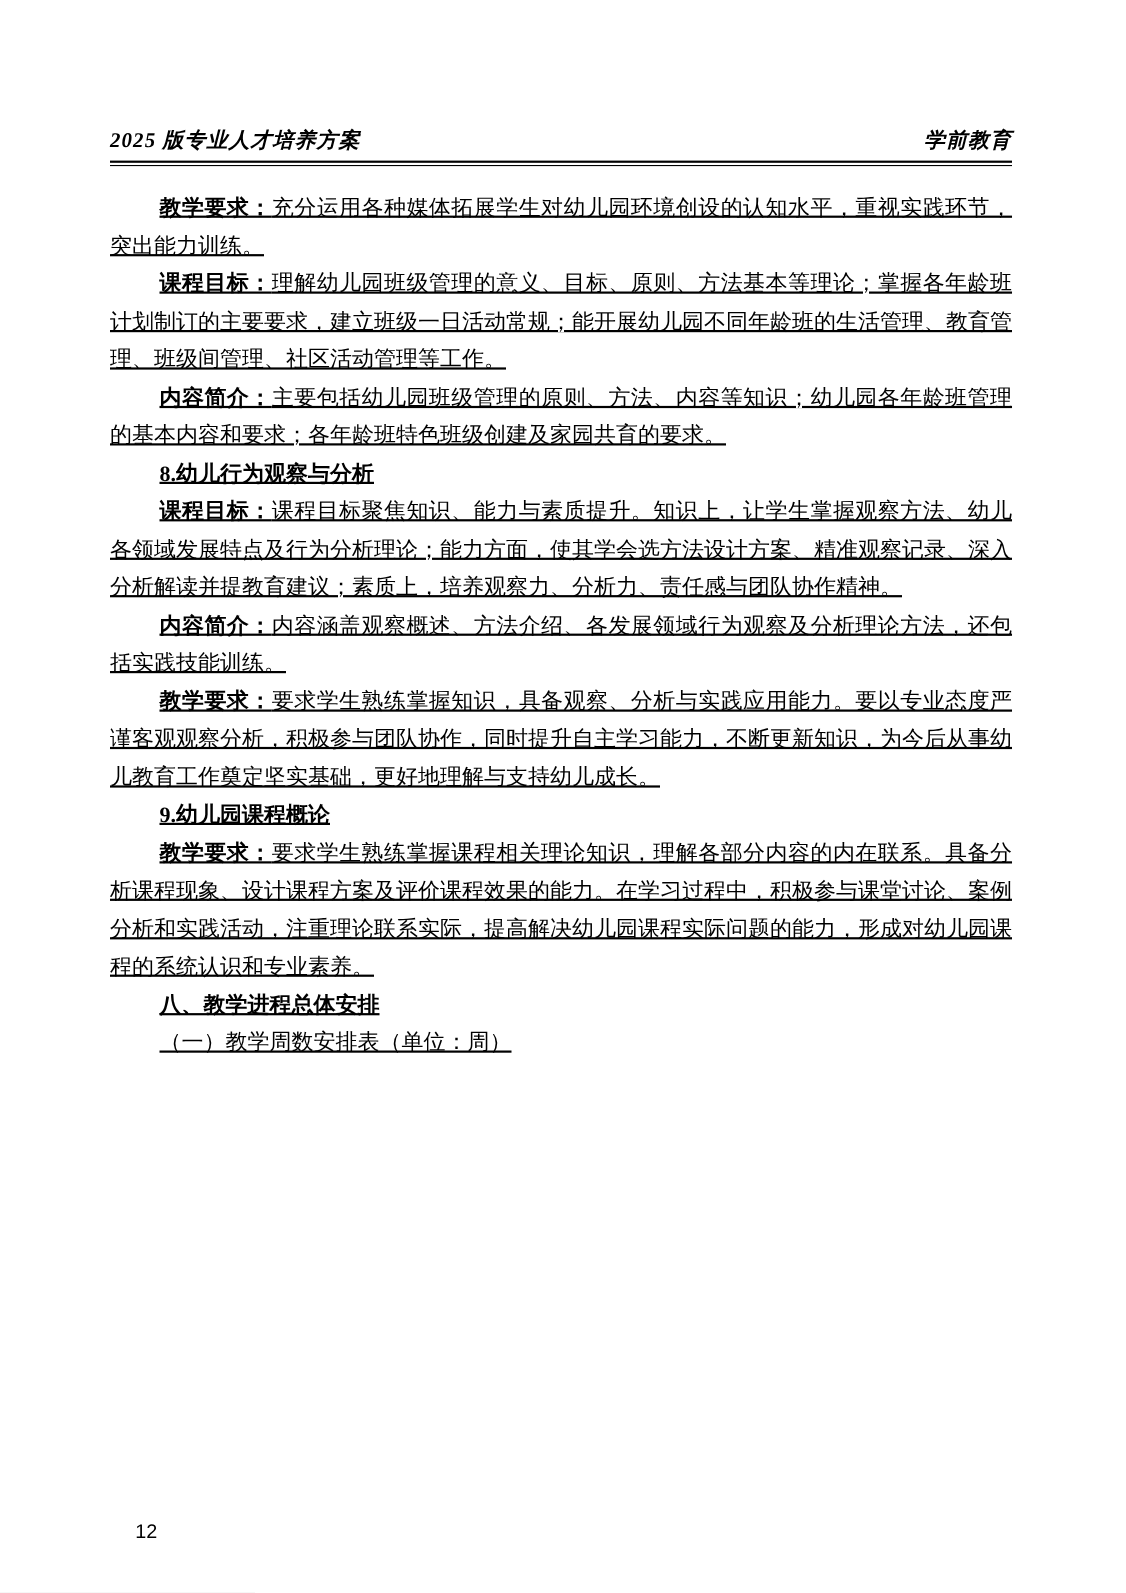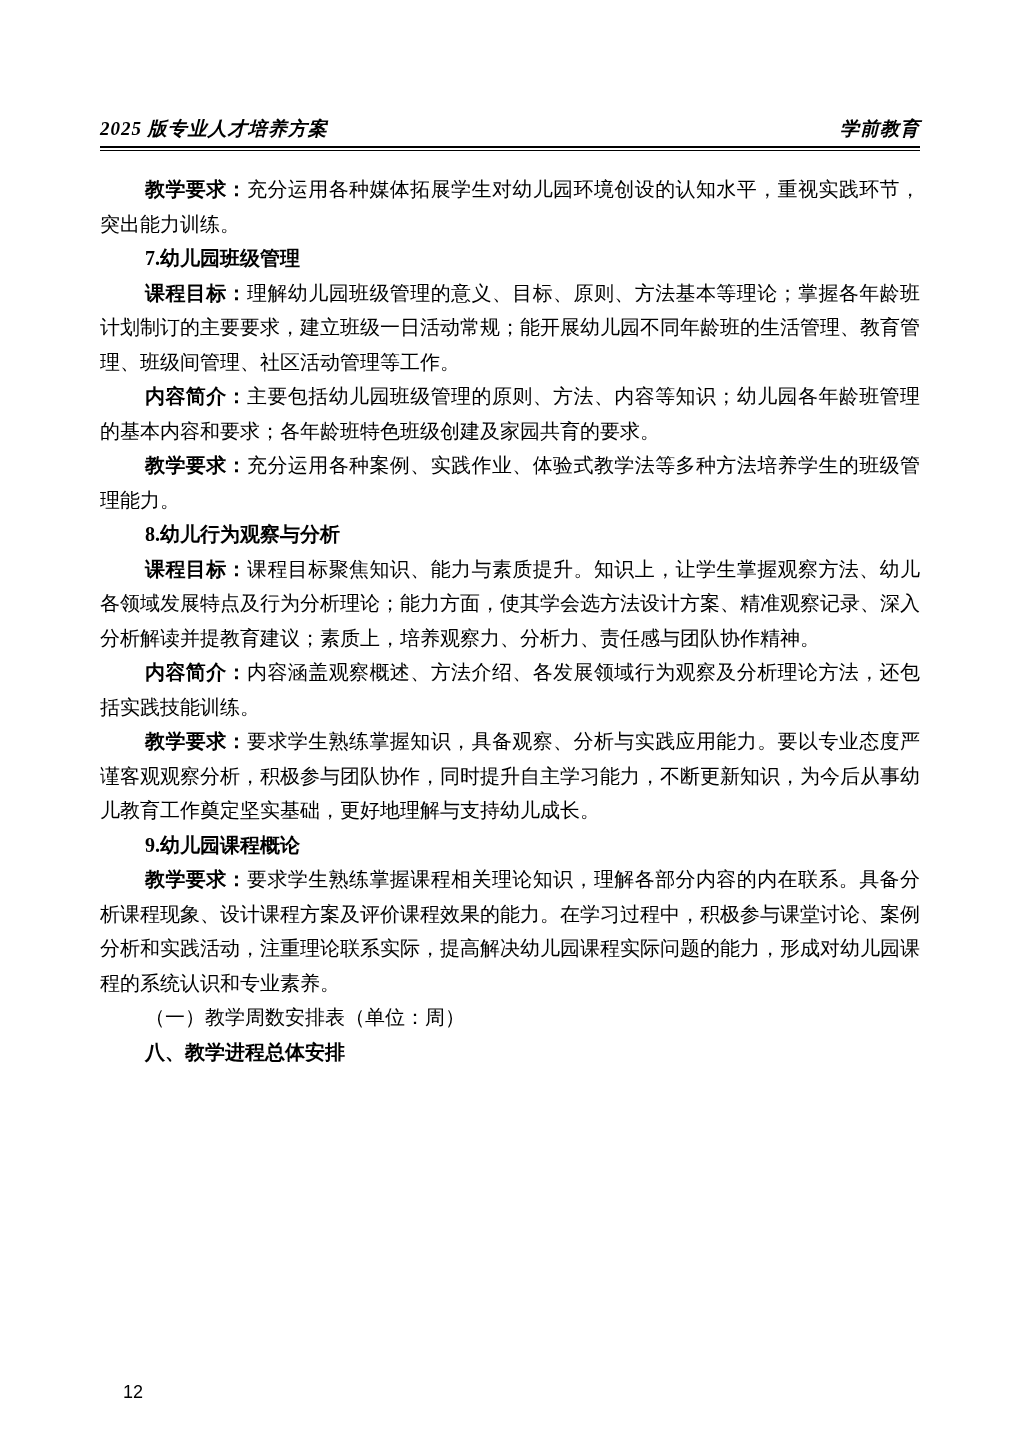--- a/index.html
+++ b/index.html
@@ -42,20 +42,21 @@
   
   .content {
     position: absolute;
     left: 100px;
     width: 820px;
     top: 172px;
     font-size: 20px;
     line-height: 34.5px;
     text-align: justify;
     text-justify: inter-ideograph;
+    text-decoration: underline;
   }
   .para { margin: 0; text-indent: 2.25em; }
   .para.heading { font-weight: bold; }
   .para-label { font-weight: bold; }
 
   
   .footer {
     position: absolute;
     left: 123px;
     top: 1383px;
@@ -72,31 +73,29 @@
   <div class="header">
     <div class="header-row">
       <span>2025 版专业人才培养方案</span>
       <span>学前教育</span>
     </div>
     <div class="header-rule"></div>
   </div>
 
   <div class="content">
       <p class="para body"><span class="para-label">教学要求：</span><span>充分运用各种媒体拓展学生对幼儿园环境创设的认知水平，重视实践环节，突出能力训练。</span></p>
-      <p class="para heading"><span>7.幼儿园班级管理</span></p>
       <p class="para body"><span class="para-label">课程目标：</span><span>理解幼儿园班级管理的意义、目标、原则、方法基本等理论；掌握各年龄班计划制订的主要要求，建立班级一日活动常规；能开展幼儿园不同年龄班的生活管理、教育管理、班级间管理、社区活动管理等工作。</span></p>
       <p class="para body"><span class="para-label">内容简介：</span><span>主要包括幼儿园班级管理的原则、方法、内容等知识；幼儿园各年龄班管理的基本内容和要求；各年龄班特色班级创建及家园共育的要求。</span></p>
-      <p class="para body"><span class="para-label">教学要求：</span><span>充分运用各种案例、实践作业、体验式教学法等多种方法培养学生的班级管理能力。</span></p>
       <p class="para heading"><span>8.幼儿行为观察与分析</span></p>
       <p class="para body"><span class="para-label">课程目标：</span><span>课程目标聚焦知识、能力与素质提升。知识上，让学生掌握观察方法、幼儿各领域发展特点及行为分析理论；能力方面，使其学会选方法设计方案、精准观察记录、深入分析解读并提教育建议；素质上，培养观察力、分析力、责任感与团队协作精神。</span></p>
       <p class="para body"><span class="para-label">内容简介：</span><span>内容涵盖观察概述、方法介绍、各发展领域行为观察及分析理论方法，还包括实践技能训练。</span></p>
       <p class="para body"><span class="para-label">教学要求：</span><span>要求学生熟练掌握知识，具备观察、分析与实践应用能力。要以专业态度严谨客观观察分析，积极参与团队协作，同时提升自主学习能力，不断更新知识，为今后从事幼儿教育工作奠定坚实基础，更好地理解与支持幼儿成长。</span></p>
       <p class="para heading"><span>9.幼儿园课程概论</span></p>
       <p class="para body"><span class="para-label">教学要求：</span><span>要求学生熟练掌握课程相关理论知识，理解各部分内容的内在联系。具备分析课程现象、设计课程方案及评价课程效果的能力。在学习过程中，积极参与课堂讨论、案例分析和实践活动，注重理论联系实际，提高解决幼儿园课程实际问题的能力，形成对幼儿园课程的系统认识和专业素养。</span></p>
+      <p class="para heading"><span>八、教学进程总体安排</span></p>
       <p class="para plain"><span>（一）教学周数安排表（单位：周）</span></p>
-      <p class="para heading"><span>八、教学进程总体安排</span></p>
     </div>
 
   <div class="footer">
     <span>12</span>
   </div>
 
 </div>
 
 </body></html>

